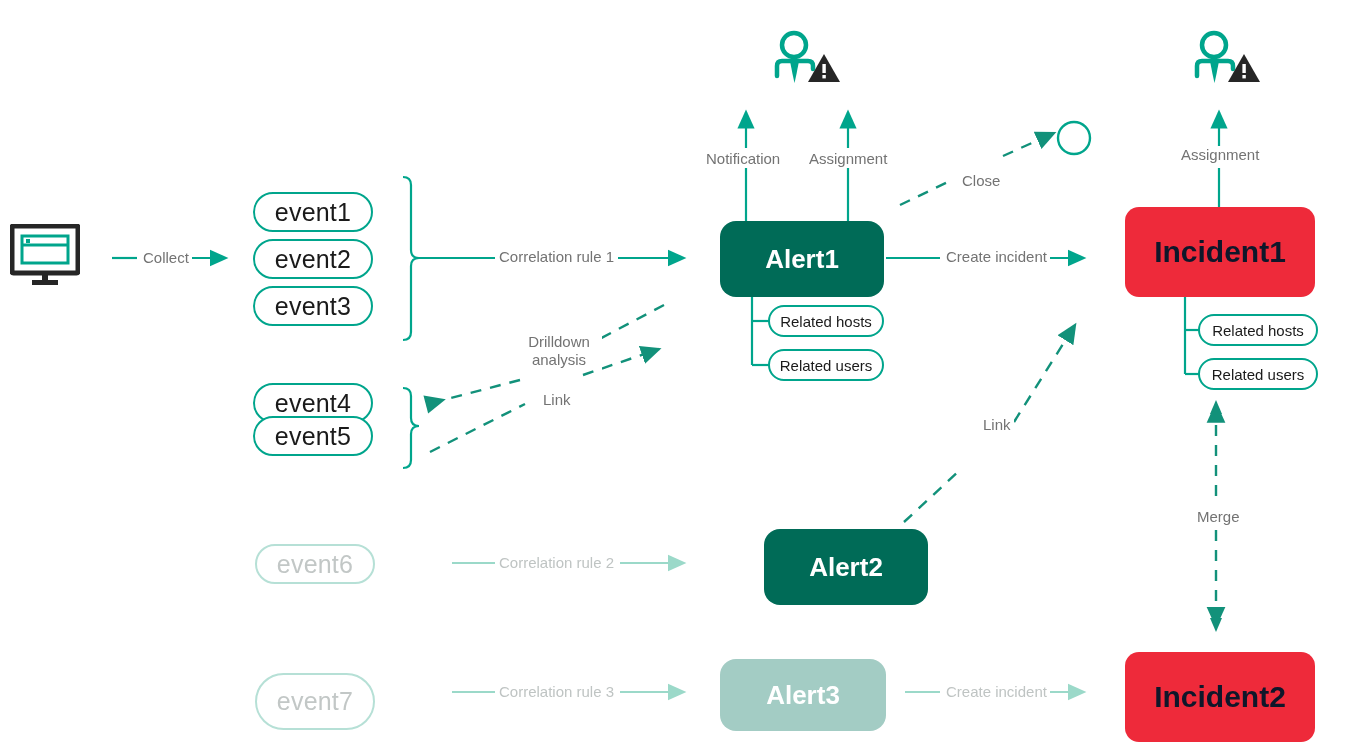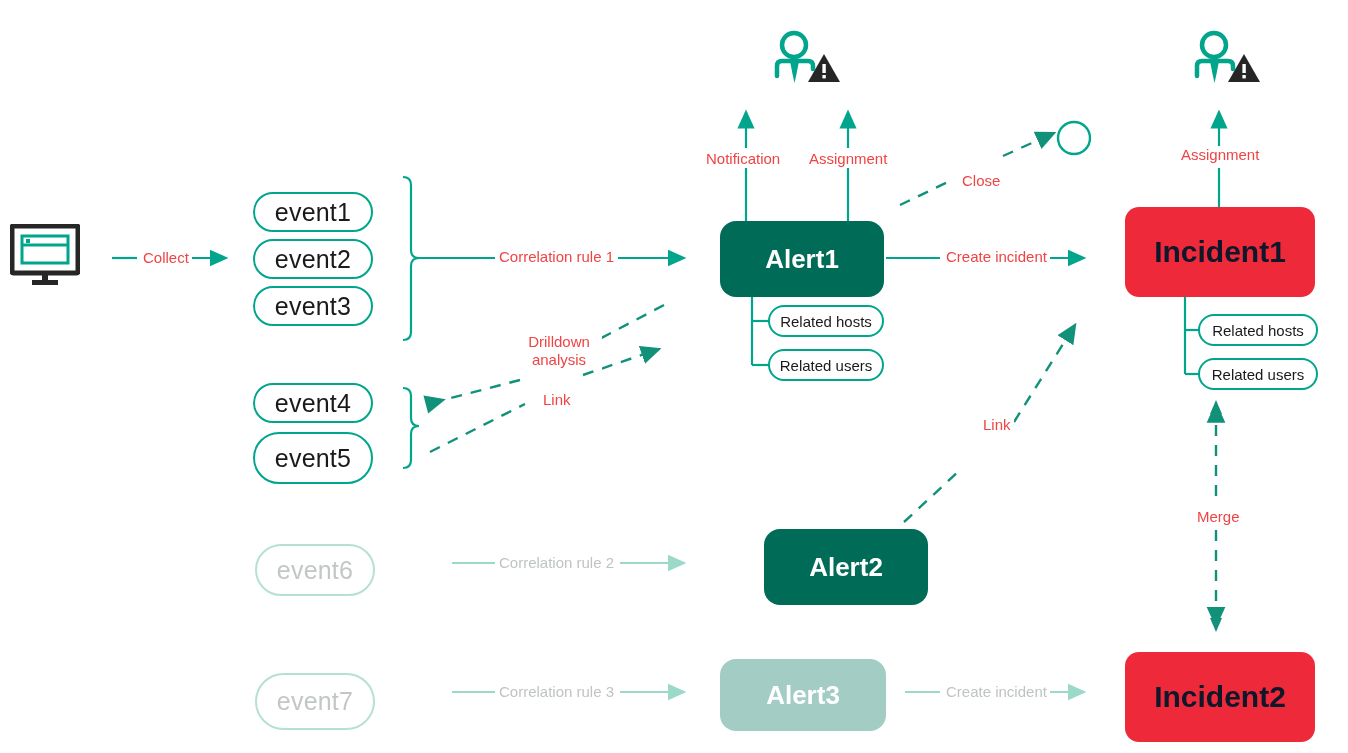--- a/index.html
+++ b/index.html
@@ -25,21 +25,21 @@
     background:#EE2A3A;color:#0f172a;border-radius:14px;
     font-size:30px;font-weight:bold;
   }
 
   .sub{
     background:#ffffff;border:2px solid #00A58C;border-radius:999px;
     color:#1a1a1a;font-size:15px;
   }
 
   .elabel{
-    position:absolute;color:#ef4444;font-size:15px;white-space:nowrap;
+    position:absolute;color:#737373;font-size:15px;white-space:nowrap;
     background:#ffffff;padding:0 3px;line-height:1.15;text-align:center;
   }
   .elabel.muted{color:#BFC4C3;}
   .elabel.two{line-height:1.2;}
 
   .icon{position:absolute;}
 </style>
 </head>
 <body>
 
@@ -165,22 +165,22 @@
       <path d="M54,26 L70,54 L38,54 z" fill="#262626"></path>
       <rect x="52.4" y="36" width="3.4" height="9" fill="#ffffff"></rect>
       <rect x="52.4" y="47" width="3.4" height="3.4" fill="#ffffff"></rect>
     </svg>
   </div>
 
   <div class="node event" style="left:253px;top:192px;width:120px;height:40px;">event1</div>
   <div class="node event" style="left:253px;top:239px;width:120px;height:40px;">event2</div>
   <div class="node event" style="left:253px;top:286px;width:120px;height:40px;text-align:right;">event3</div>
   <div class="node event" style="left:253px;top:383px;width:120px;height:40px;">event4</div>
-  <div class="node event" style="left:253px;top:432px;width:120px;height:52px;">event5</div>
-  <div class="node event muted" style="left:255px;top:544px;width:120px;height:52px;">event6</div>
+  <div class="node event" style="left:253px;top:416px;width:120px;height:40px;">event5</div>
+  <div class="node event muted" style="left:255px;top:544px;width:120px;height:40px;">event6</div>
   <div class="node event muted" style="left:255px;top:673px;width:120px;height:57px;">event7</div>
 
   <div class="node alert" style="left:720px;top:221px;width:164px;height:76px;">Alert1</div>
   <div class="node alert" style="left:720px;top:529px;width:164px;height:76px;margin-left:44px;">Alert2</div>
   <div class="node alert faded" style="left:720px;top:659px;width:166px;height:72px;">Alert3</div>
 
   <div class="node incident" style="left:1125px;top:207px;width:190px;height:90px;">Incident1</div>
   <div class="node incident" style="left:1125px;top:652px;width:190px;height:90px;">Incident2</div>
 
   <div class="node sub" style="left:768px;top:305px;width:116px;height:32px;">Related hosts</div>

